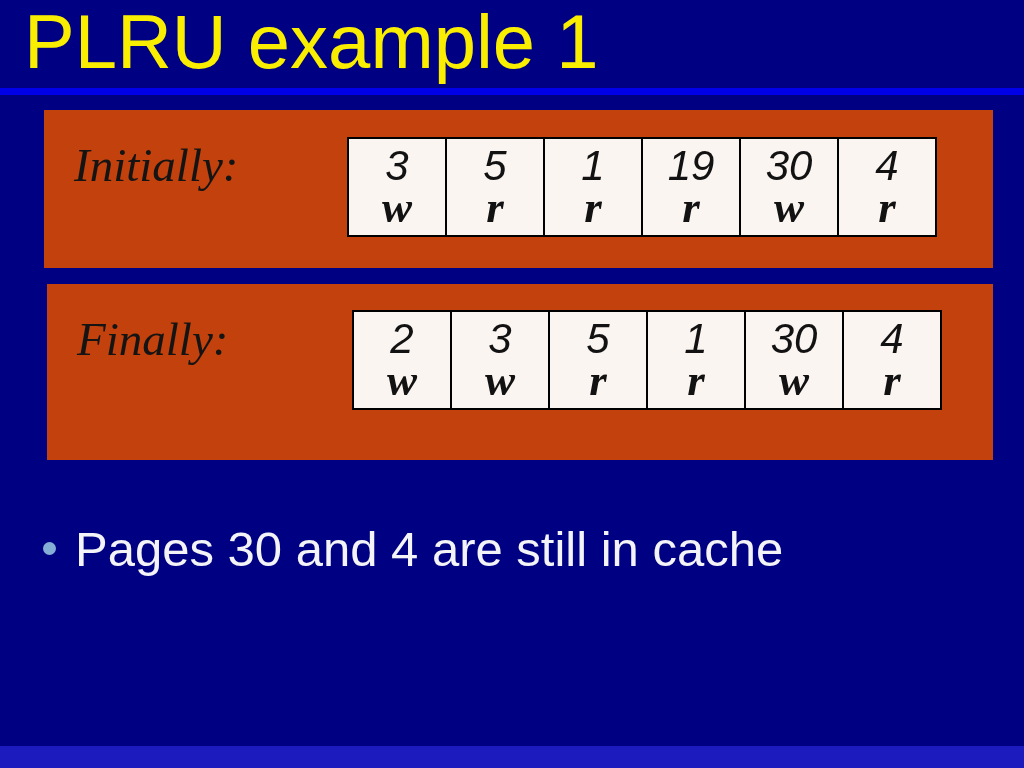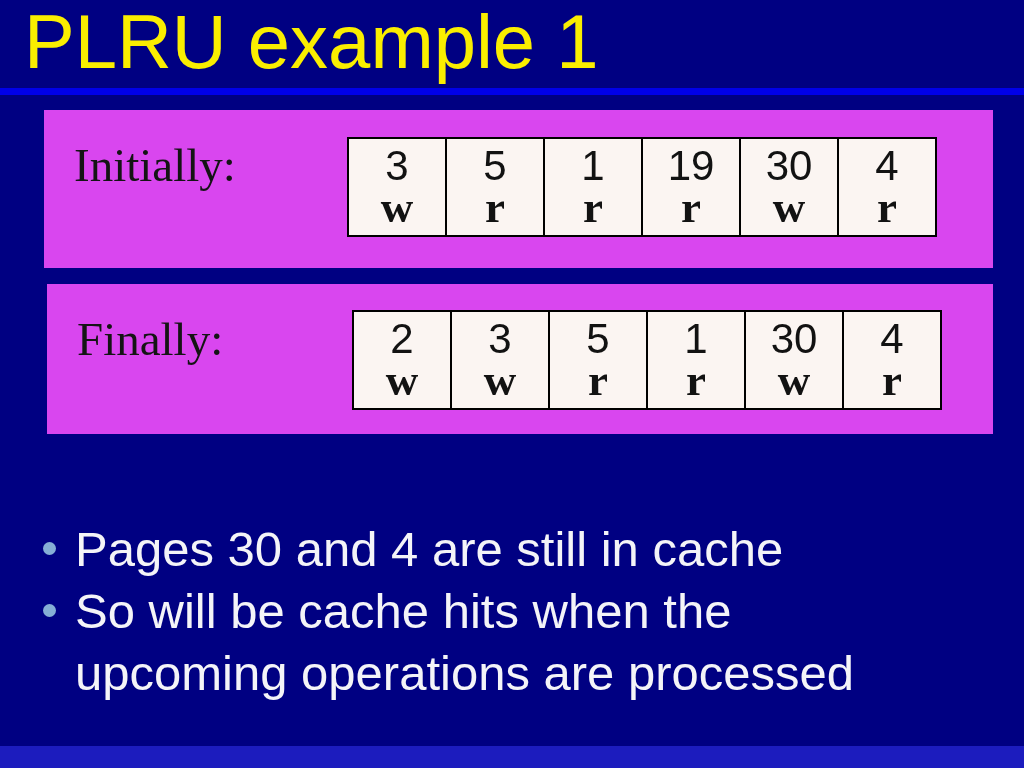--- a/index.html
+++ b/index.html
@@ -24,24 +24,25 @@
 
   .title-rule {
     position:absolute;
     left:0; top:88px;
     width:1024px; height:7px;
     background:#0000E8;
   }
 
   .panel {
     position:absolute;
-    background:#d946ef;
+    background:#c2410c;
+    font-style:italic;
   }
   .panel-initial { left:44px; top:110px; width:949px; height:158px; }
-  .panel-final   { left:47px; top:284px; width:946px; height:150px; }
+  .panel-final   { left:47px; top:284px; width:946px; height:176px; }
 
   .row-label {
     position:absolute;
     left:30px; top:30px;
     font-family:"Liberation Serif", serif;
     font-size:47px;
     line-height:1.1;
     color:#141414;
   }
 
@@ -171,19 +172,15 @@
       <span class="op-letter">r</span>
     </div>
   </div>
 </section>
 
 <ul class="bullets">
   <li class="bullet-item">
     <span class="bullet-dot"></span>
     <span>Pages 30 and 4 are still in cache</span>
   </li>
-  <li class="bullet-item">
-    <span class="bullet-dot"></span>
-    <span>So will be cache hits when the upcoming operations are processed</span>
-  </li>
 </ul>
 
 <div class="bottom-bar"></div>
 
 </body></html>

